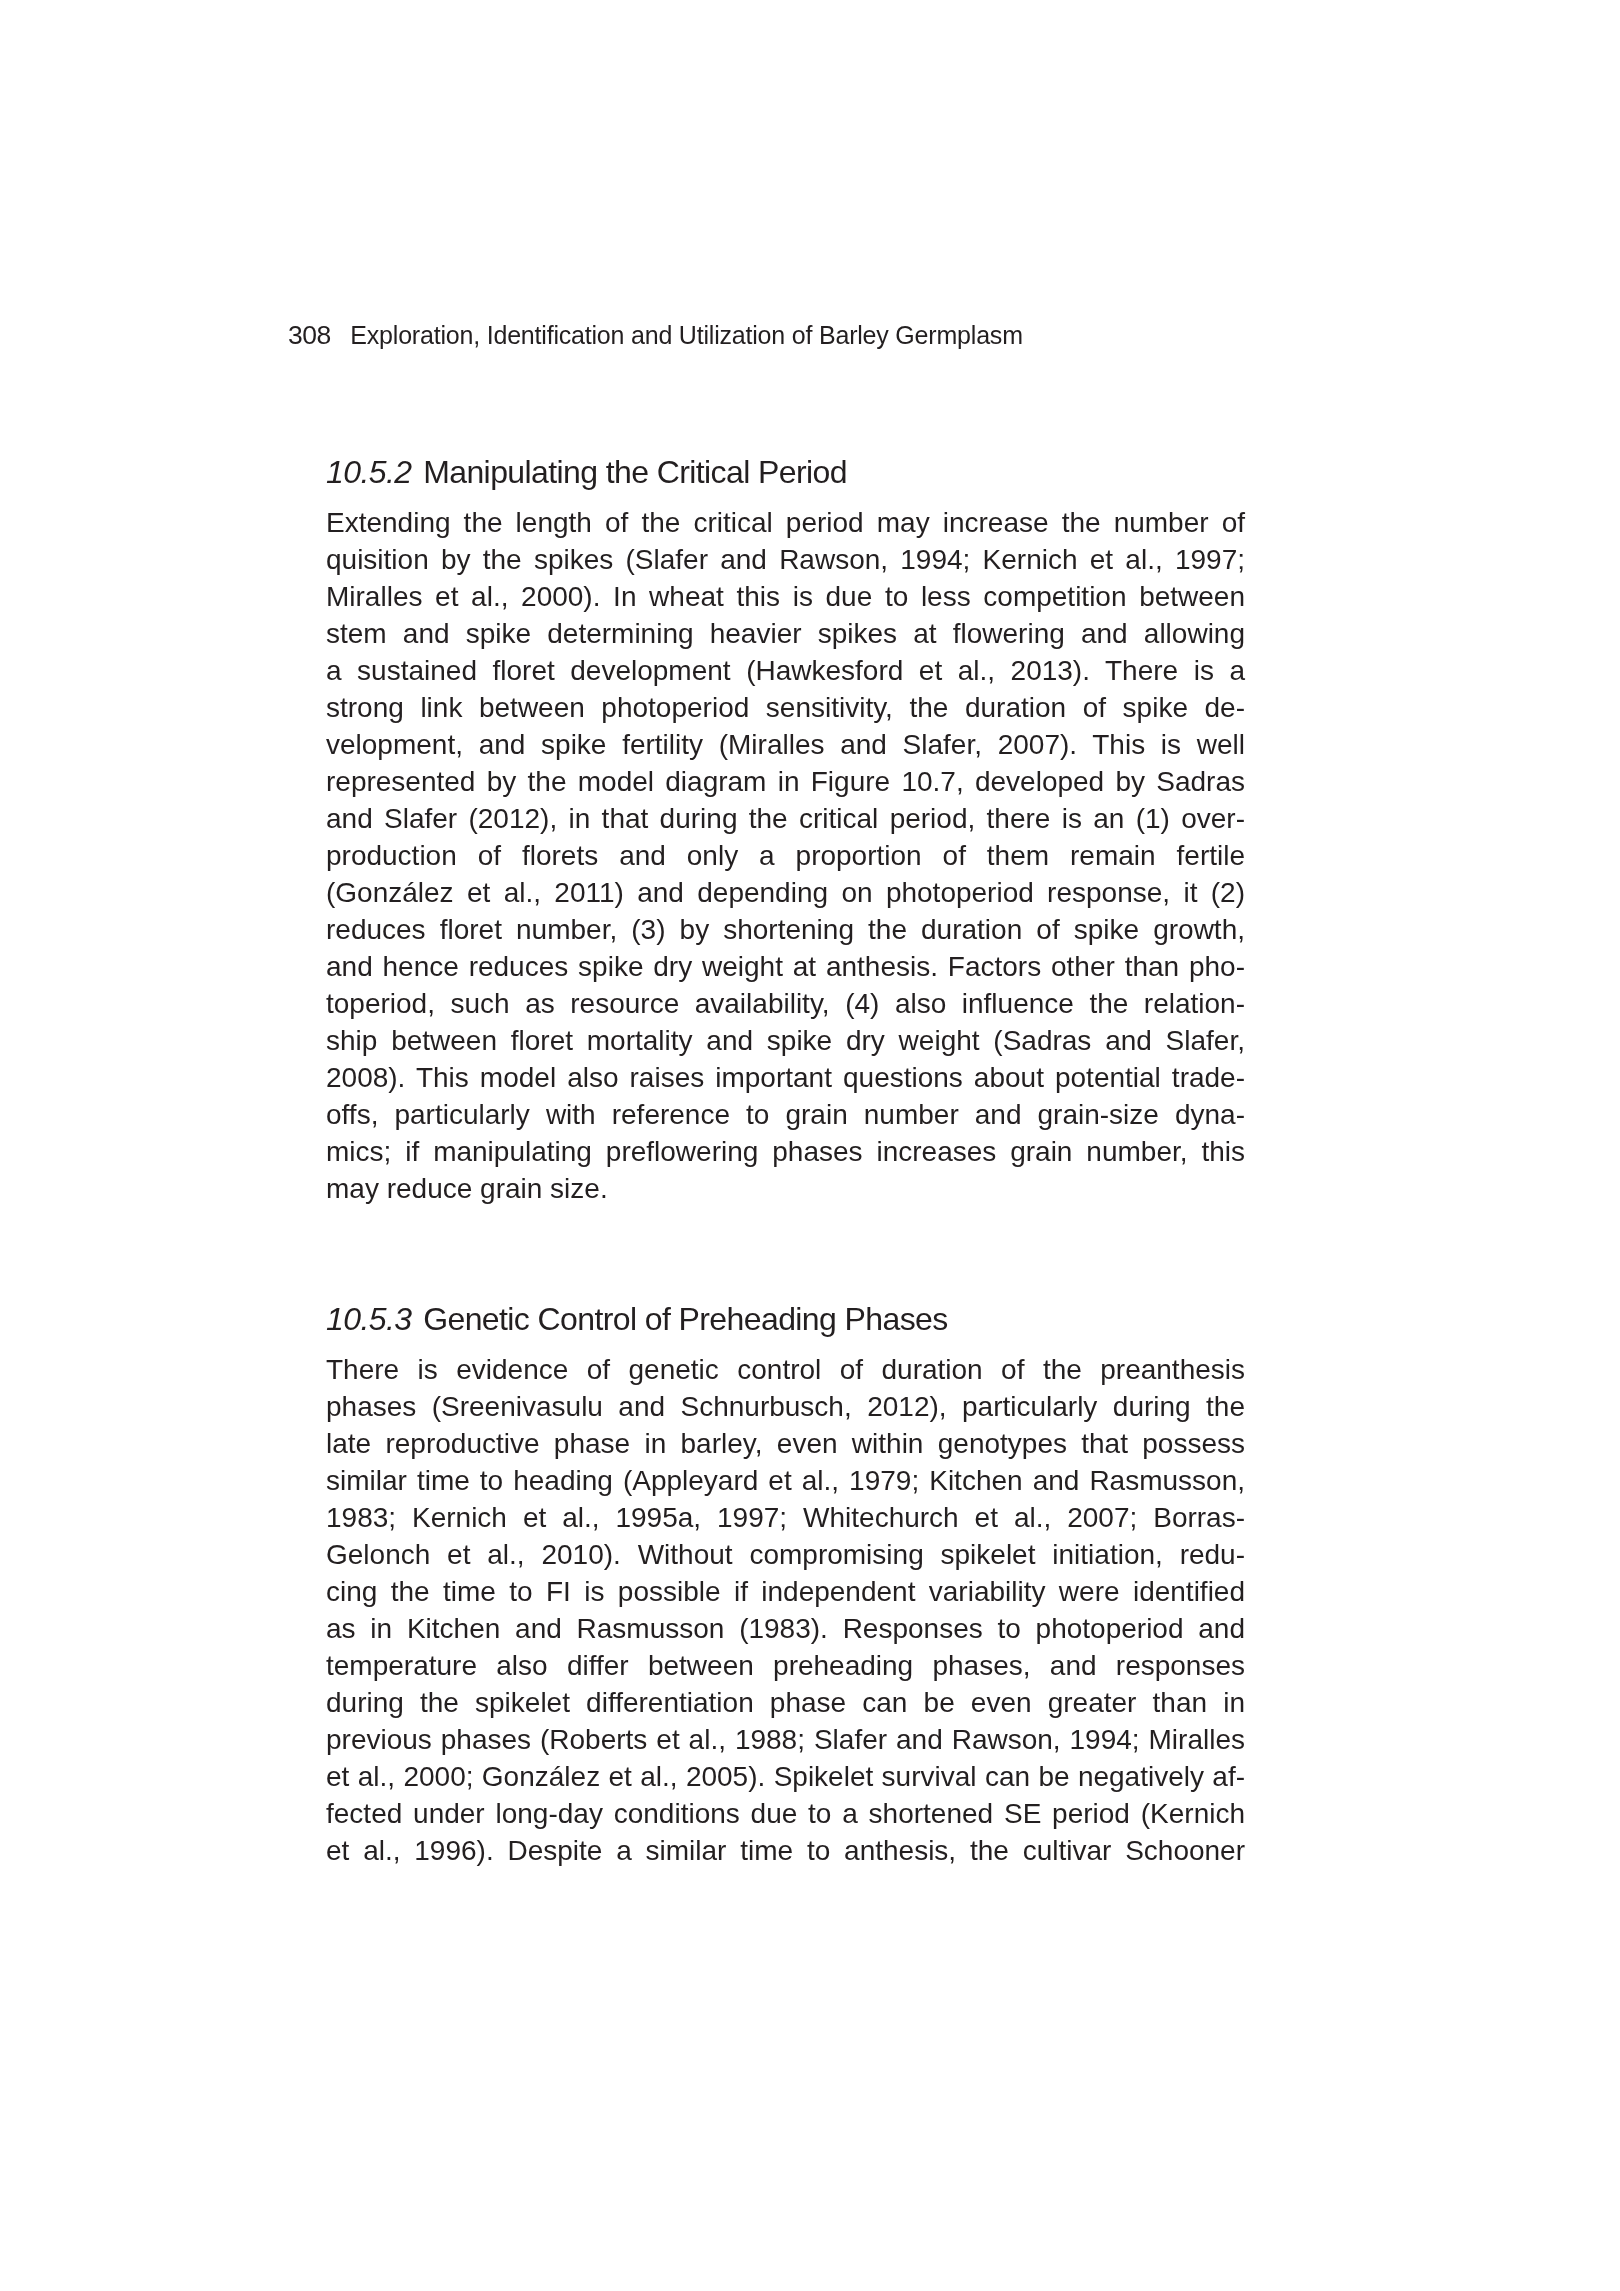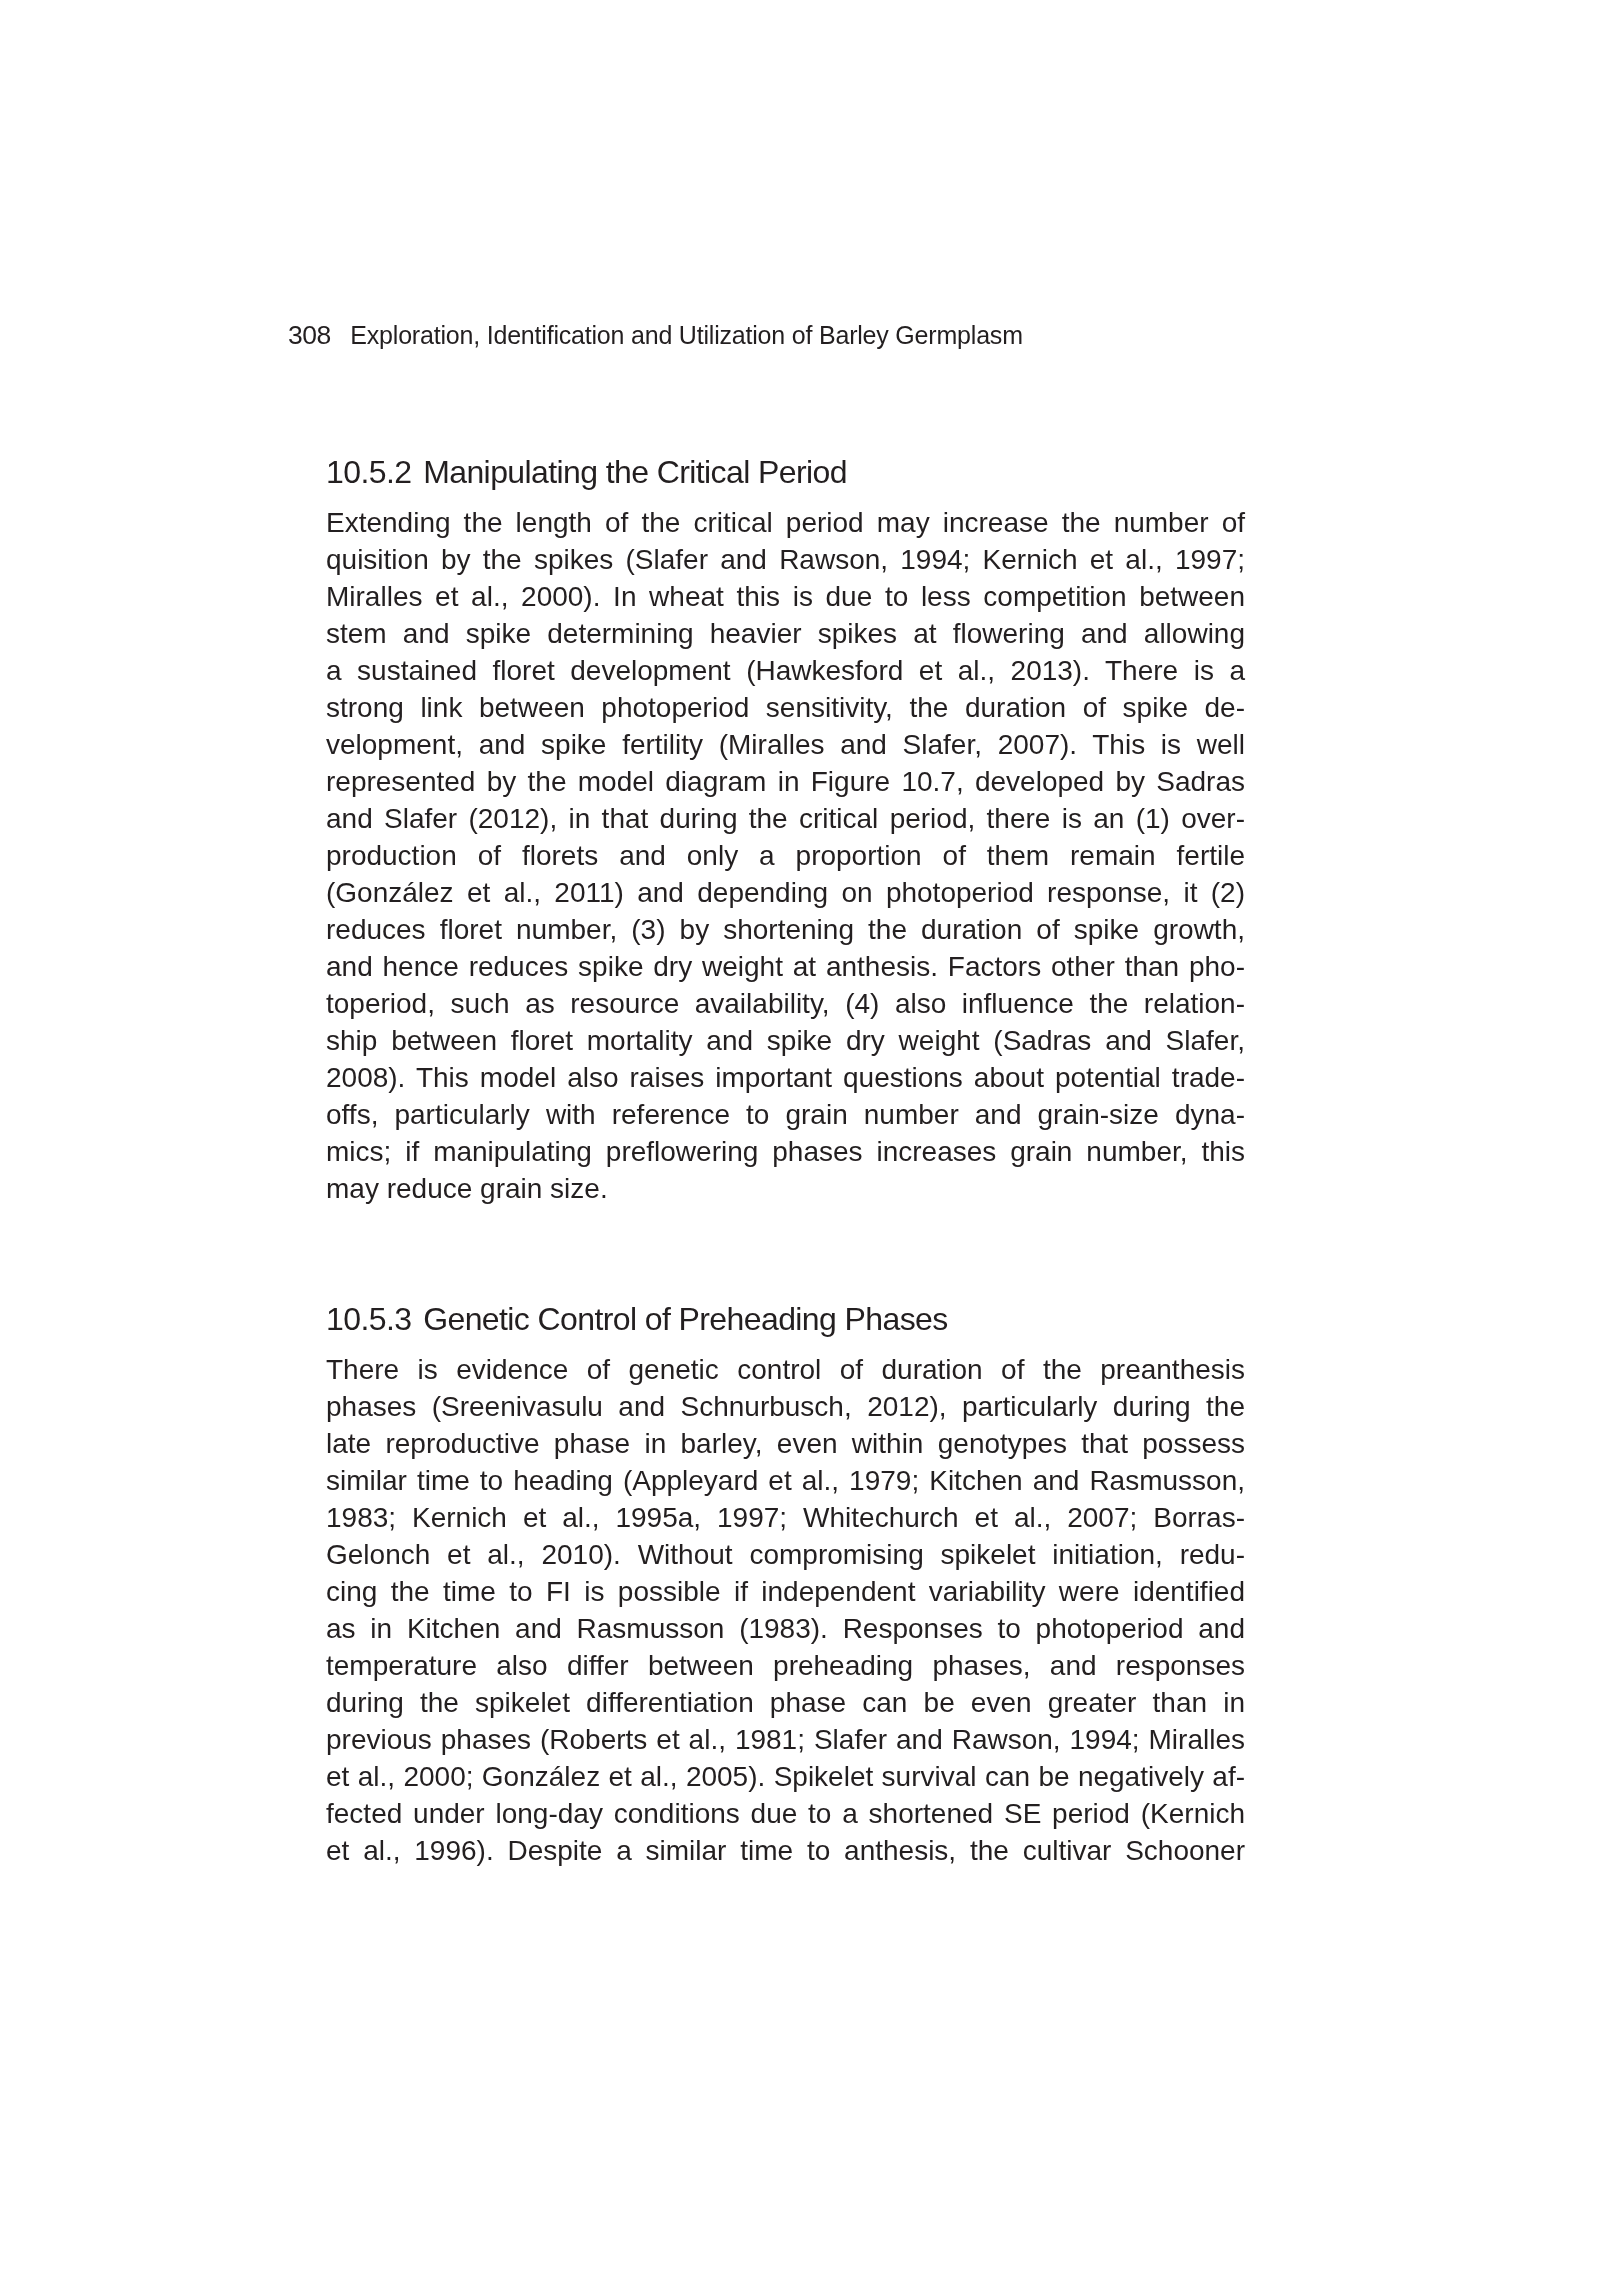--- a/index.html
+++ b/index.html
@@ -5,21 +5,21 @@
   html, body { margin: 0; padding: 0; background: #ffffff; }
   body { width: 1620px; height: 2292px; position: relative; overflow: hidden;
          font-family: "Liberation Sans", sans-serif; color: #231f20; }
   .page-header { position: absolute; left: 288px; top: 320px; white-space: nowrap; }
   .page-number { font-size: 26.5px; letter-spacing: -0.5px; vertical-align: baseline; }
   .running-title { font-size: 25px; margin-left: 19.6px; letter-spacing: -0.2px; vertical-align: baseline; }
   .section { position: absolute; left: 326px; width: 919px; }
   .section-1 { top: 449px; }
   .section-2 { top: 1296px; }
   .heading { font-size: 32px; letter-spacing: -0.6px; margin: 0; line-height: 47px; font-weight: normal; white-space: nowrap; }
-  .heading .num { margin-right: 11.8px; }
+  .heading .num { margin-right: 11.8px; font-style: italic; }
   .body-text { margin: 7.8px 0 0 0; font-size: 28px; line-height: 37px; }
   .line { display: block; text-align: justify; text-align-last: justify; white-space: nowrap; height: 37px; }
   .line.last { text-align-last: left; }
 </style>
 </head>
 <body>
 
 <div class="page-header">
   <span class="page-number">308</span><span class="running-title">Exploration, Identification and Utilization of Barley Germplasm</span>
 </div>
@@ -59,19 +59,19 @@
       <span class="line">There is evidence of genetic control of duration of the preanthesis</span>
       <span class="line">phases (Sreenivasulu and Schnurbusch, 2012), particularly during the</span>
       <span class="line">late reproductive phase in barley, even within genotypes that possess</span>
       <span class="line">similar time to heading (Appleyard et al., 1979; Kitchen and Rasmusson,</span>
       <span class="line">1983; Kernich et al., 1995a, 1997; Whitechurch et al., 2007; Borras-</span>
       <span class="line">Gelonch et al., 2010). Without compromising spikelet initiation, redu-</span>
       <span class="line">cing the time to FI is possible if independent variability were identified</span>
       <span class="line">as in Kitchen and Rasmusson (1983). Responses to photoperiod and</span>
       <span class="line">temperature also differ between preheading phases, and responses</span>
       <span class="line">during the spikelet differentiation phase can be even greater than in</span>
-      <span class="line">previous phases (Roberts et al., 1981; Slafer and Rawson, 1994; Miralles</span>
+      <span class="line">previous phases (Roberts et al., 1988; Slafer and Rawson, 1994; Miralles</span>
       <span class="line">et al., 2000; González et al., 2005). Spikelet survival can be negatively af-</span>
       <span class="line">fected under long-day conditions due to a shortened SE period (Kernich</span>
       <span class="line">et al., 1996). Despite a similar time to anthesis, the cultivar Schooner</span>
     </div>
 </div>
 
 
 </body></html>

